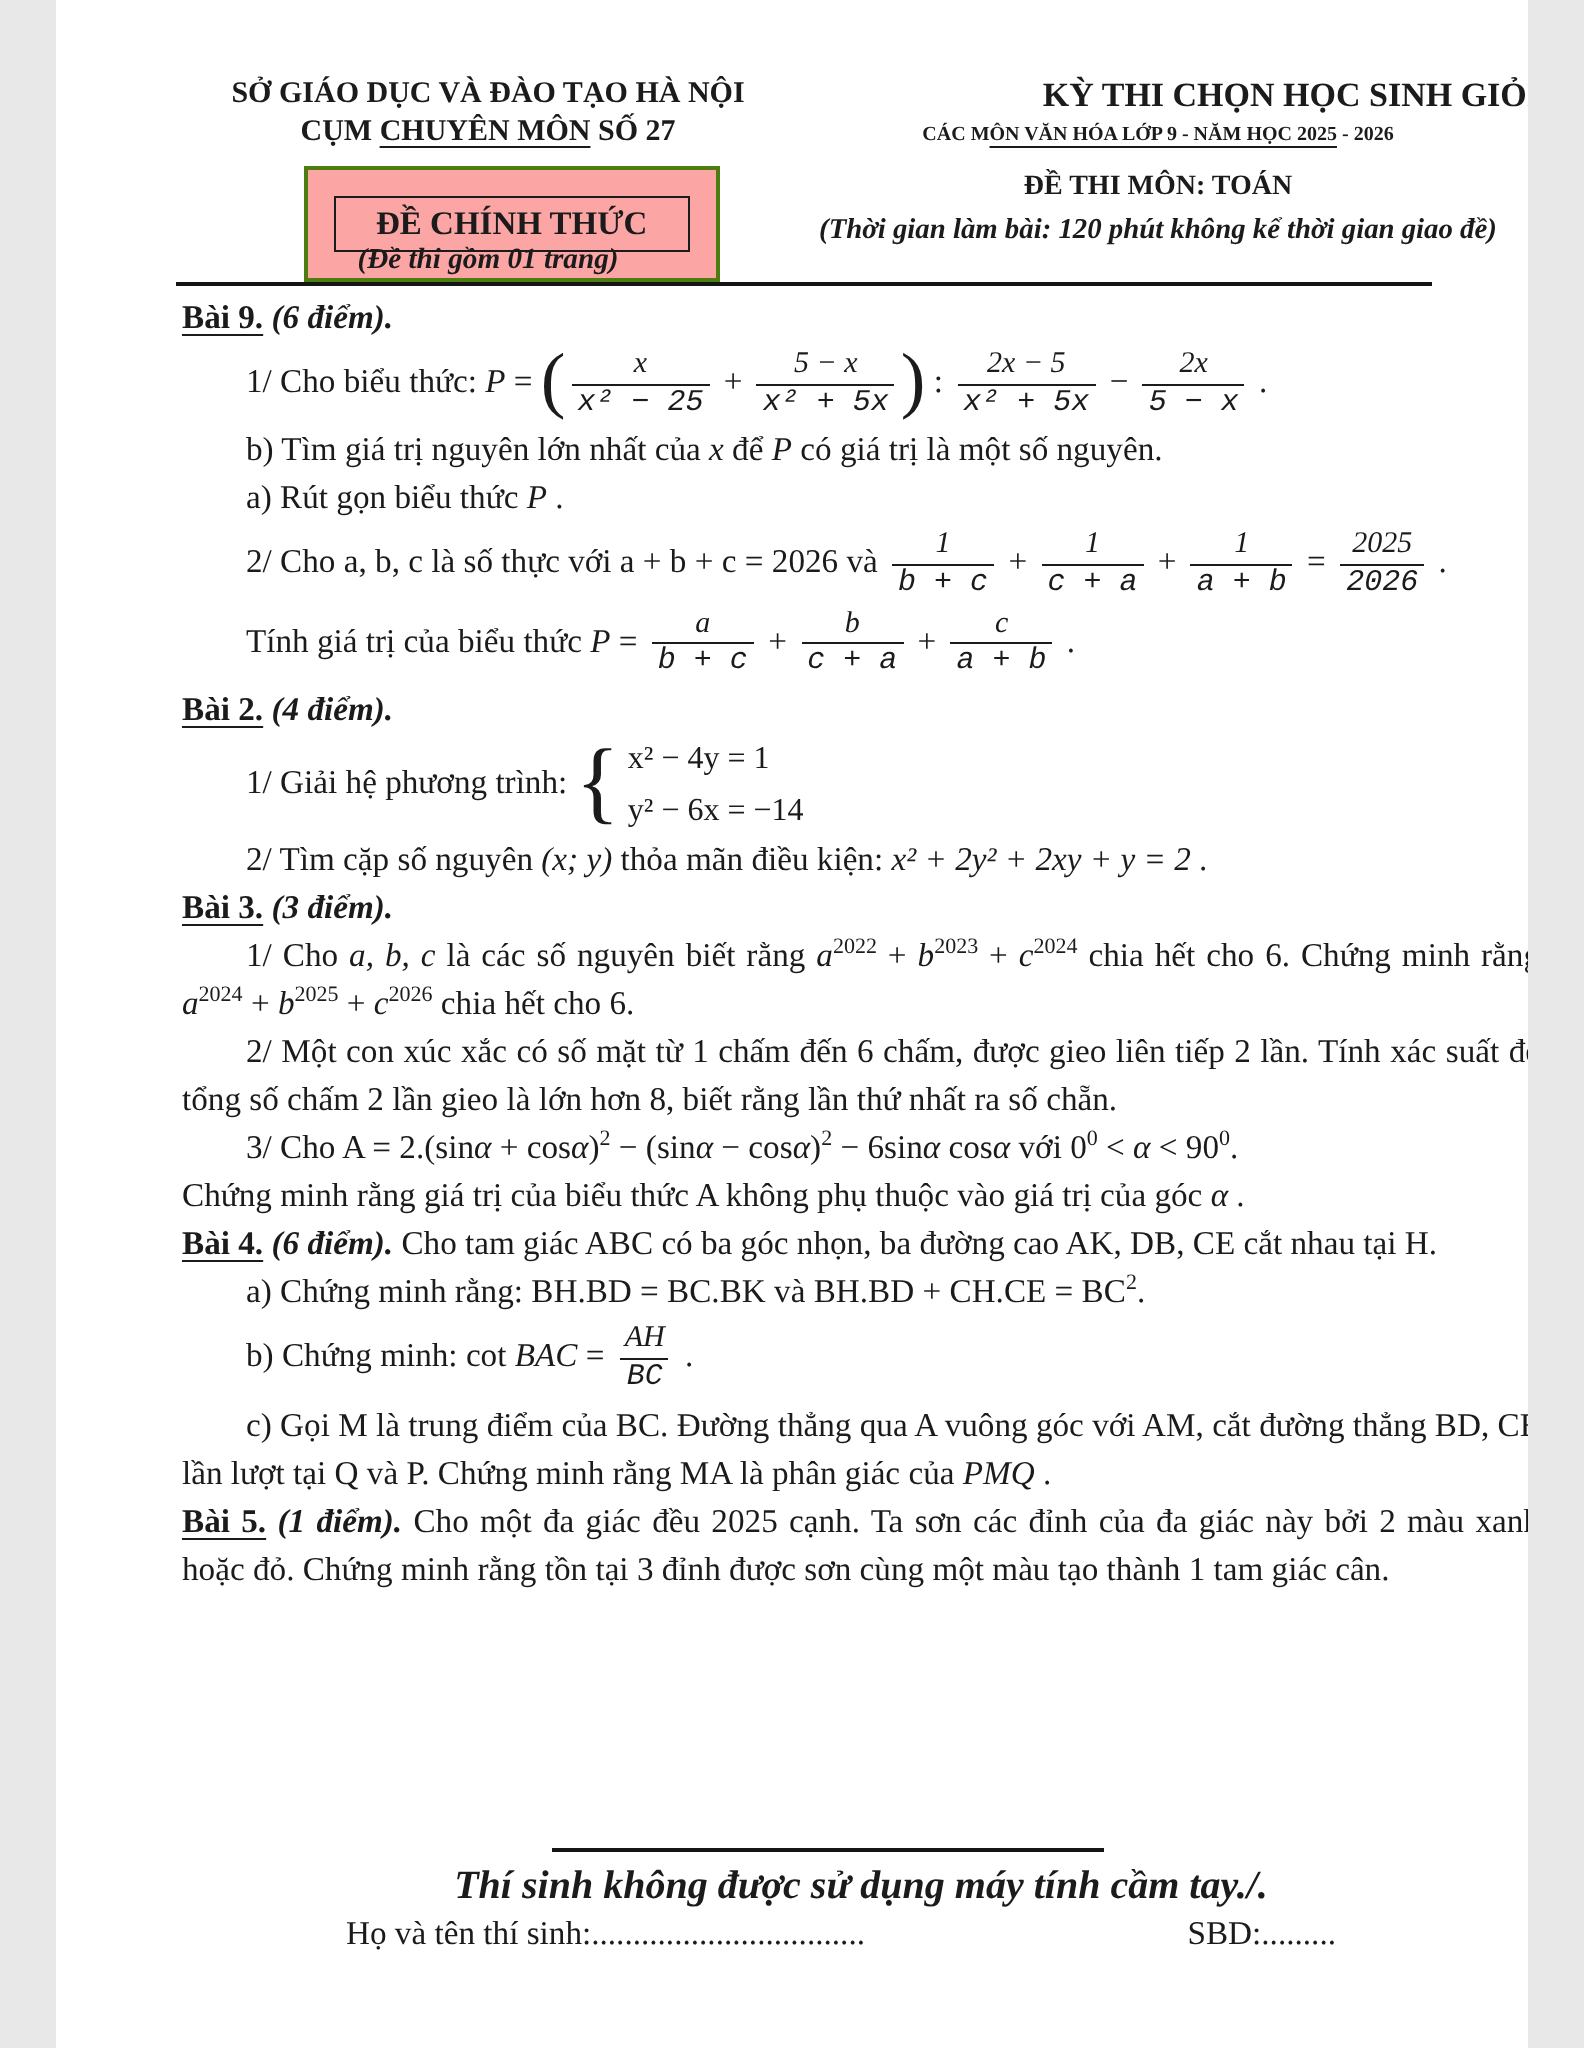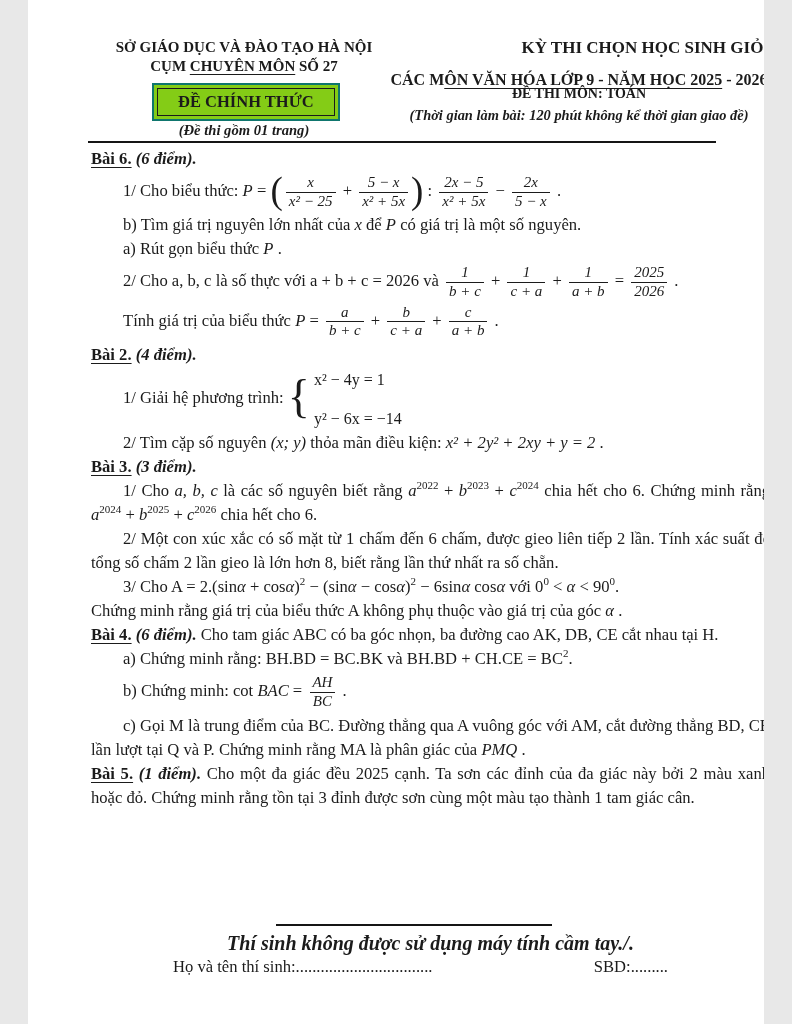--- a/index.html
+++ b/index.html
@@ -9,46 +9,46 @@
     background:#ffffff;
     font-family:"Liberation Serif","DejaVu Serif",serif;
     color:#1b1b1b;
     overflow:hidden;
     margin:0 auto;
   }
   
   .hdr-left{position:absolute;left:70px;top:38px;width:292px;text-align:center;font-weight:bold;font-size:15px;line-height:19px;}
   .hdr-right{position:absolute;left:360px;top:37px;width:382px;text-align:center;font-weight:bold;}
   .hdr-right .l1{font-size:17px;line-height:21px;text-align:right;}
-  .hdr-right .l2{font-size:16px;line-height:20px;margin-top:12px;}
+  .hdr-right .l2{font-size:10px;line-height:20px;}
   .useg{text-decoration:underline;text-underline-offset:3px;}
-  .official-box{position:absolute;left:124px;top:83px;border:2px solid #0f766e;padding:3px;background:#84cc16;}
+  .official-box{position:absolute;left:124px;top:83px;border:2px solid #4d7c0f;padding:13px;background:#fca5a5;}
   .official-box .inner{border:1.5px solid #1b1b1b;padding:3px 20px;font-weight:bold;font-size:16.5px;white-space:nowrap;}
   .subject{position:absolute;left:360px;top:86px;width:382px;text-align:center;font-weight:bold;font-size:14px;}
   .timelim{position:absolute;left:352px;top:106px;width:398px;text-align:center;font-weight:bold;font-style:italic;font-size:14.4px;line-height:18px;}
   .pagesnote{position:absolute;left:118px;top:122px;width:196px;text-align:center;font-weight:bold;font-style:italic;font-size:14.6px;}
   .hdr-divider{position:absolute;left:60px;right:48px;top:141px;border-top:2px solid #151515;}
   
   .body{position:absolute;left:63px;top:147px;width:679px;font-size:16.6px;line-height:24px;}
   .blk{margin:0;}
   .indent{text-indent:32px;}
   .just{text-align:justify;}
   .mathline{margin:3px 0;}
   .tk-t{}
   .tk-m{font-style:italic;}
   .tk-bu{font-weight:bold;text-decoration:underline;text-underline-offset:3px;}
   .tk-bi{font-weight:bold;font-style:italic;}
   sup.tk-sup{font-size:11px;line-height:0;vertical-align:super;letter-spacing:0;}
   .frac{display:inline-flex;flex-direction:column;align-items:center;vertical-align:middle;margin:0 3px;font-size:15px;font-style:italic;line-height:1.18;text-align:center;text-indent:0;}
   .frac .fn{display:block;padding:0 3px;}
-  .frac .fd{display:block;padding:0 3px;border-top:1.4px solid #1b1b1b;}
+  .frac .fd{display:block;padding:0 3px;border-top:1.4px solid #1b1b1b;font-family:Liberation Mono, monospace;}
   .bigp{font-size:37px;font-weight:normal;vertical-align:middle;line-height:0;position:relative;top:-1px;}
   .cases{display:inline-flex;align-items:center;vertical-align:middle;text-indent:0;}
   .cases .brace{font-size:46px;line-height:0;font-weight:normal;margin-right:4px;position:relative;top:-2px;}
-  .cases .rows{display:flex;flex-direction:column;gap:20px;font-size:16px;line-height:19px;}
+  .cases .rows{display:flex;flex-direction:column;gap:7px;font-size:16px;line-height:19px;}
   
   .foot-divider{position:absolute;left:248px;top:924px;width:276px;border-top:2.5px solid #151515;}
   .foot-note{position:absolute;left:63px;top:932px;width:679px;text-align:center;font-weight:bold;font-style:italic;font-size:20px;}
   .foot-row{position:absolute;left:63px;top:957px;width:679px;font-size:16.6px;}
   .foot-name{position:absolute;left:82px;top:0;}
   .foot-sbd{position:absolute;right:102px;top:0;}
 </style>
 </head>
 <body>
 
@@ -67,21 +67,21 @@
   <div class="official-box">
     <div class="inner">ĐỀ CHÍNH THỨC</div>
   </div>
 
   <div class="subject">ĐỀ THI MÔN: TOÁN</div>
   <div class="timelim">(Thời gian làm bài: 120 phút không kể thời gian giao đề)</div>
   <div class="pagesnote">(Đề thi gồm 01 trang)</div>
   <div class="hdr-divider"></div>
 
   <div class="body">
-      <div class="blk "><span class="tk-bu">Bài 6.</span><span class="tk-bi"> (6 điểm).</span></div>
+      <div class="blk "><span class="tk-bu">Bài 9.</span><span class="tk-bi"> (6 điểm).</span></div>
       <div class="blk indent mathline"><span class="tk-t">1/ Cho biểu thức: </span><span class="tk-m">P</span><span class="tk-t"> = </span><span class="bigp">(</span><span class="frac">
           <span class="fn">x</span>
           <span class="fd">x² − 25</span>
         </span><span class="tk-t"> + </span><span class="frac">
           <span class="fn">5 − x</span>
           <span class="fd">x² + 5x</span>
         </span><span class="bigp">)</span><span class="tk-t"> : </span><span class="frac">
           <span class="fn">2x − 5</span>
           <span class="fd">x² + 5x</span>
         </span><span class="tk-t"> − </span><span class="frac">

